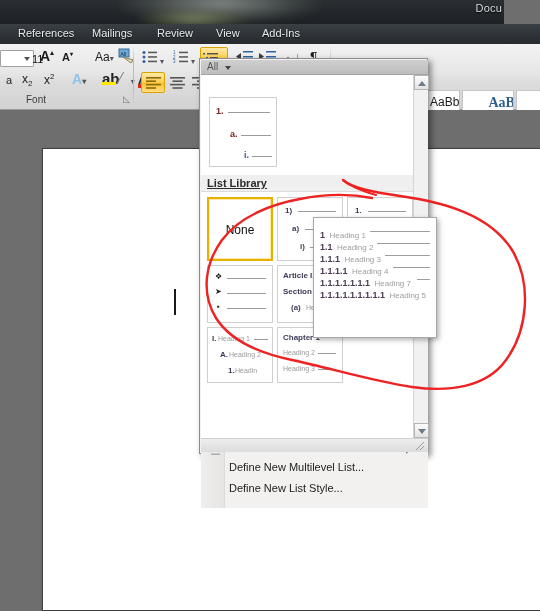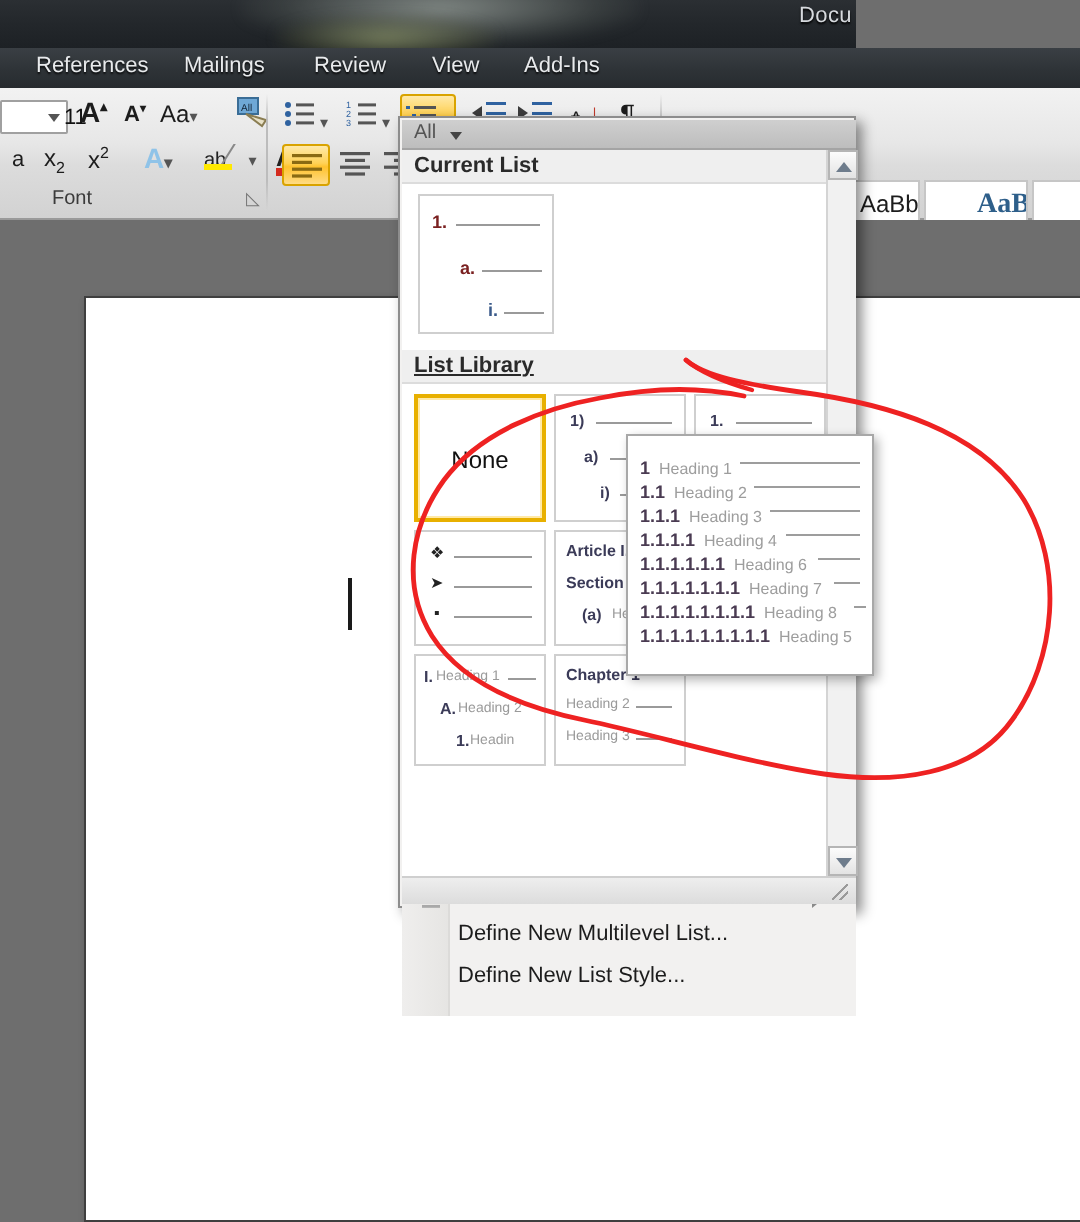--- a/index.html
+++ b/index.html
@@ -11,21 +11,21 @@
     background: #6e6e6e;
   }
   #root {
     position: relative;
     width: 540px; height: 611px;
     overflow: hidden;
   }
 
   
   .titlebar {
-    position: absolute; left: 0; top: 0; width: 428px; height: 24px;
+    position: absolute; left: 0; top: 0; width: 504px; height: 24px;
     background: linear-gradient(180deg, #2b2f33 0%, #23272b 50%, #1d2125 100%);
     overflow: hidden;
     text-align: center;
   }
   .title-glow {
     position: absolute; left: 120px; top: -16px; width: 200px; height: 40px;
     background: radial-gradient(ellipse at center, rgba(200,210,200,0.55) 0%, rgba(120,130,120,0.22) 55%, rgba(0,0,0,0) 75%);
     filter: blur(3px);
   }
   .title-glow2 {
@@ -251,34 +251,34 @@
   </div>
 
   <div class="ribbon">
 
     <div class="fontsize-box">
       <span class="v">11</span>
       <span class="ar"></span>
     </div>
     <div class="rb" style="left:40px; top:4px; font-size:14px; font-weight:bold;">A<sup style="font-size:7px">▴</sup></div>
     <div class="rb" style="left:62px; top:6px; font-size:11px; font-weight:bold;">A<sup style="font-size:6px">▾</sup></div>
-    <div class="rb" style="left:80px; top:6px; font-size:12px;">Aa<span style="font-size:8px;color:#555">▾</span></div>
+    <div class="rb" style="left:95px; top:6px; font-size:12px;">Aa<span style="font-size:8px;color:#555">▾</span></div>
     <div class="rb" style="left:118px; top:4px;">
       <svg width="17" height="17" viewBox="0 0 17 17">
         <rect x="1" y="1" width="10" height="8" fill="#6fa8d6" stroke="#3a6d96"></rect>
         <text x="2.5" y="7.5" font-size="5" fill="#123">All</text>
         <path d="M5 9 L13 15 L15 12 Z" fill="#e9e2c8" stroke="#8a7d52"></path>
       </svg>
     </div>
     <div class="rb" style="left:6px; top:30px; font-size:11px;">a</div>
     <div class="rb" style="left:22px; top:28px; font-size:12px;">x<sub style="font-size:8px">2</sub></div>
     <div class="rb" style="left:44px; top:28px; font-size:12px;">x<sup style="font-size:8px">2</sup></div>
     <div class="rb" style="left:72px; top:27px; font-size:14px; font-weight:bold; color:#8fc3e8;">A<span style="font-size:8px;color:#555">▾</span></div>
     <div class="rb" style="left:102px; top:26px;">
-      <span style="font-size:10px;font-weight:normal;color:#222">ab</span><span style="color:#888">⁄</span>
+      <span style="font-size:15px;font-weight:bold;color:#222">ab</span><span style="color:#888">⁄</span>
       <span style="display:inline-block;width:14px;height:3px;background:#ffe800;position:absolute;left:0px;top:12px"></span>
       <span style="font-size:8px;color:#555;margin-left:4px">▾</span>
     </div>
     <div class="rb" style="left:138px; top:26px;">
       <span style="font-size:13px;font-weight:bold;color:#222">A</span>
       <span style="display:inline-block;width:13px;height:4px;background:#d42b1f;position:absolute;left:0px;top:14px"></span>
       <span style="font-size:8px;color:#555;margin-left:4px">▾</span>
     </div>
     <div class="grp-label" style="left:26px; top:50px;">Font</div>
     <div class="rb" style="left:123px; top:50px; font-size:9px; color:#777;">◺</div>
@@ -415,21 +415,20 @@
 
   <div class="dropdown">
 
     <div class="dd-head">
       <span class="lbl">All</span>
       <span class="car caret-dn"></span>
     </div>
 
     <div class="dd-body">
 
-      <div class="sec-hdr" style="top:0px;">Current List</div>
 
       <div class="gal-item" style="left:8px; top:22px; width:68px; height:70px;">
         <span class="gl-num" style="left:6px; top:8px; font-size:9px; color:#7a2020;">1.</span>
         <span class="gl-rule" style="left:18px; top:14px; width:42px;"></span>
         <span class="gl-num" style="left:20px; top:31px; font-size:9px; color:#7a2020;">a.</span>
         <span class="gl-rule" style="left:31px; top:37px; width:30px;"></span>
         <span class="gl-num" style="left:34px; top:52px; font-size:9px; color:#3a5a8a;">i.</span>
         <span class="gl-rule" style="left:42px; top:58px; width:20px;"></span>
       </div>
 
@@ -545,33 +544,23 @@
       <span class="tt-num">1.1.1</span>
       <span class="tt-txt">Heading 3</span>
       <span class="tt-line" style="left:71px; right:6px;"></span>
     </div>
     <div class="tt-row">
       <span class="tt-num">1.1.1.1</span>
       <span class="tt-txt">Heading 4</span>
       <span class="tt-line" style="left:79px; right:6px;"></span>
     </div>
     <div class="tt-row">
-      <span class="tt-num">1.1.1.1.1.1</span>
-      <span class="tt-txt">Heading 6</span>
-      <span class="tt-line" style="left:95px; right:6px;"></span>
-    </div>
-    <div class="tt-row">
       <span class="tt-num">1.1.1.1.1.1.1</span>
       <span class="tt-txt">Heading 7</span>
       <span class="tt-line" style="left:103px; right:6px;"></span>
-    </div>
-    <div class="tt-row">
-      <span class="tt-num">1.1.1.1.1.1.1.1</span>
-      <span class="tt-txt">Heading 8</span>
-      <span class="tt-line" style="left:113px; right:3px;"></span>
     </div>
     <div class="tt-row">
       <span class="tt-num">1.1.1.1.1.1.1.1.1</span>
       <span class="tt-txt">Heading 5</span>
     </div>
   </div>
 
   <svg class="annot" viewBox="0 0 540 611">
     <path d="M343,180 C352,188 372,192 400,196 C444,202 490,215 512,250
              C532,283 528,330 506,360 C486,388 448,392 412,387

